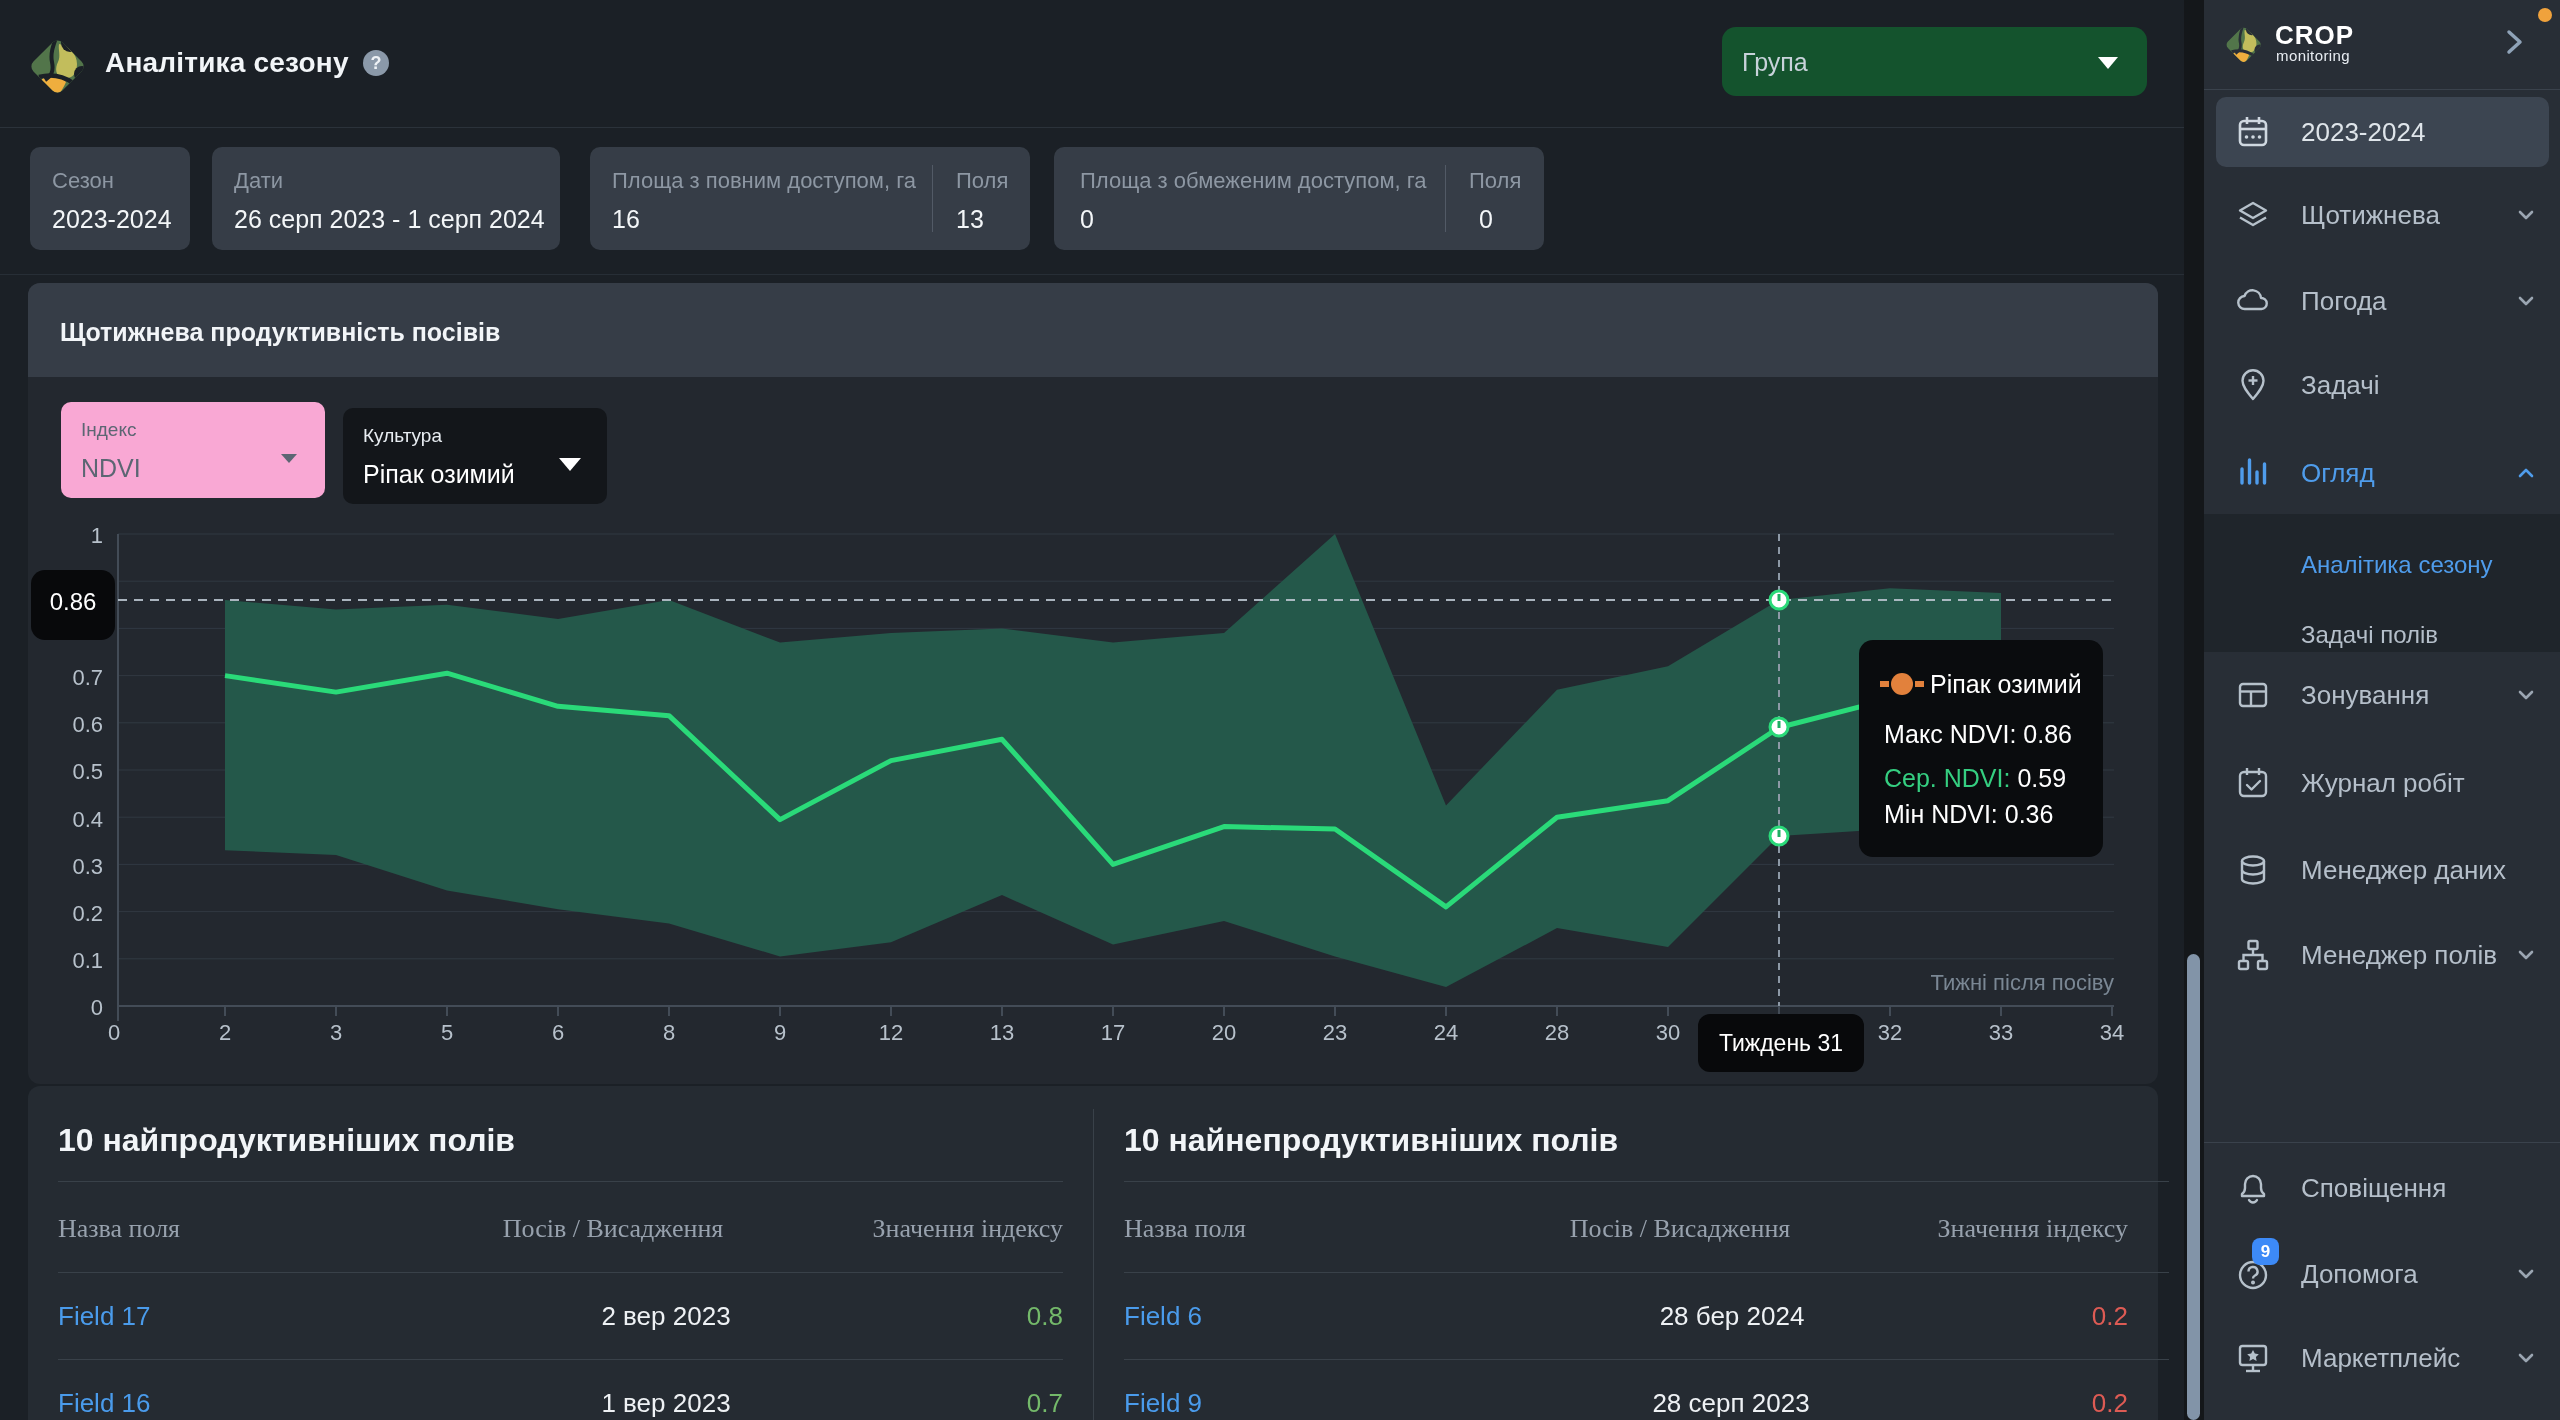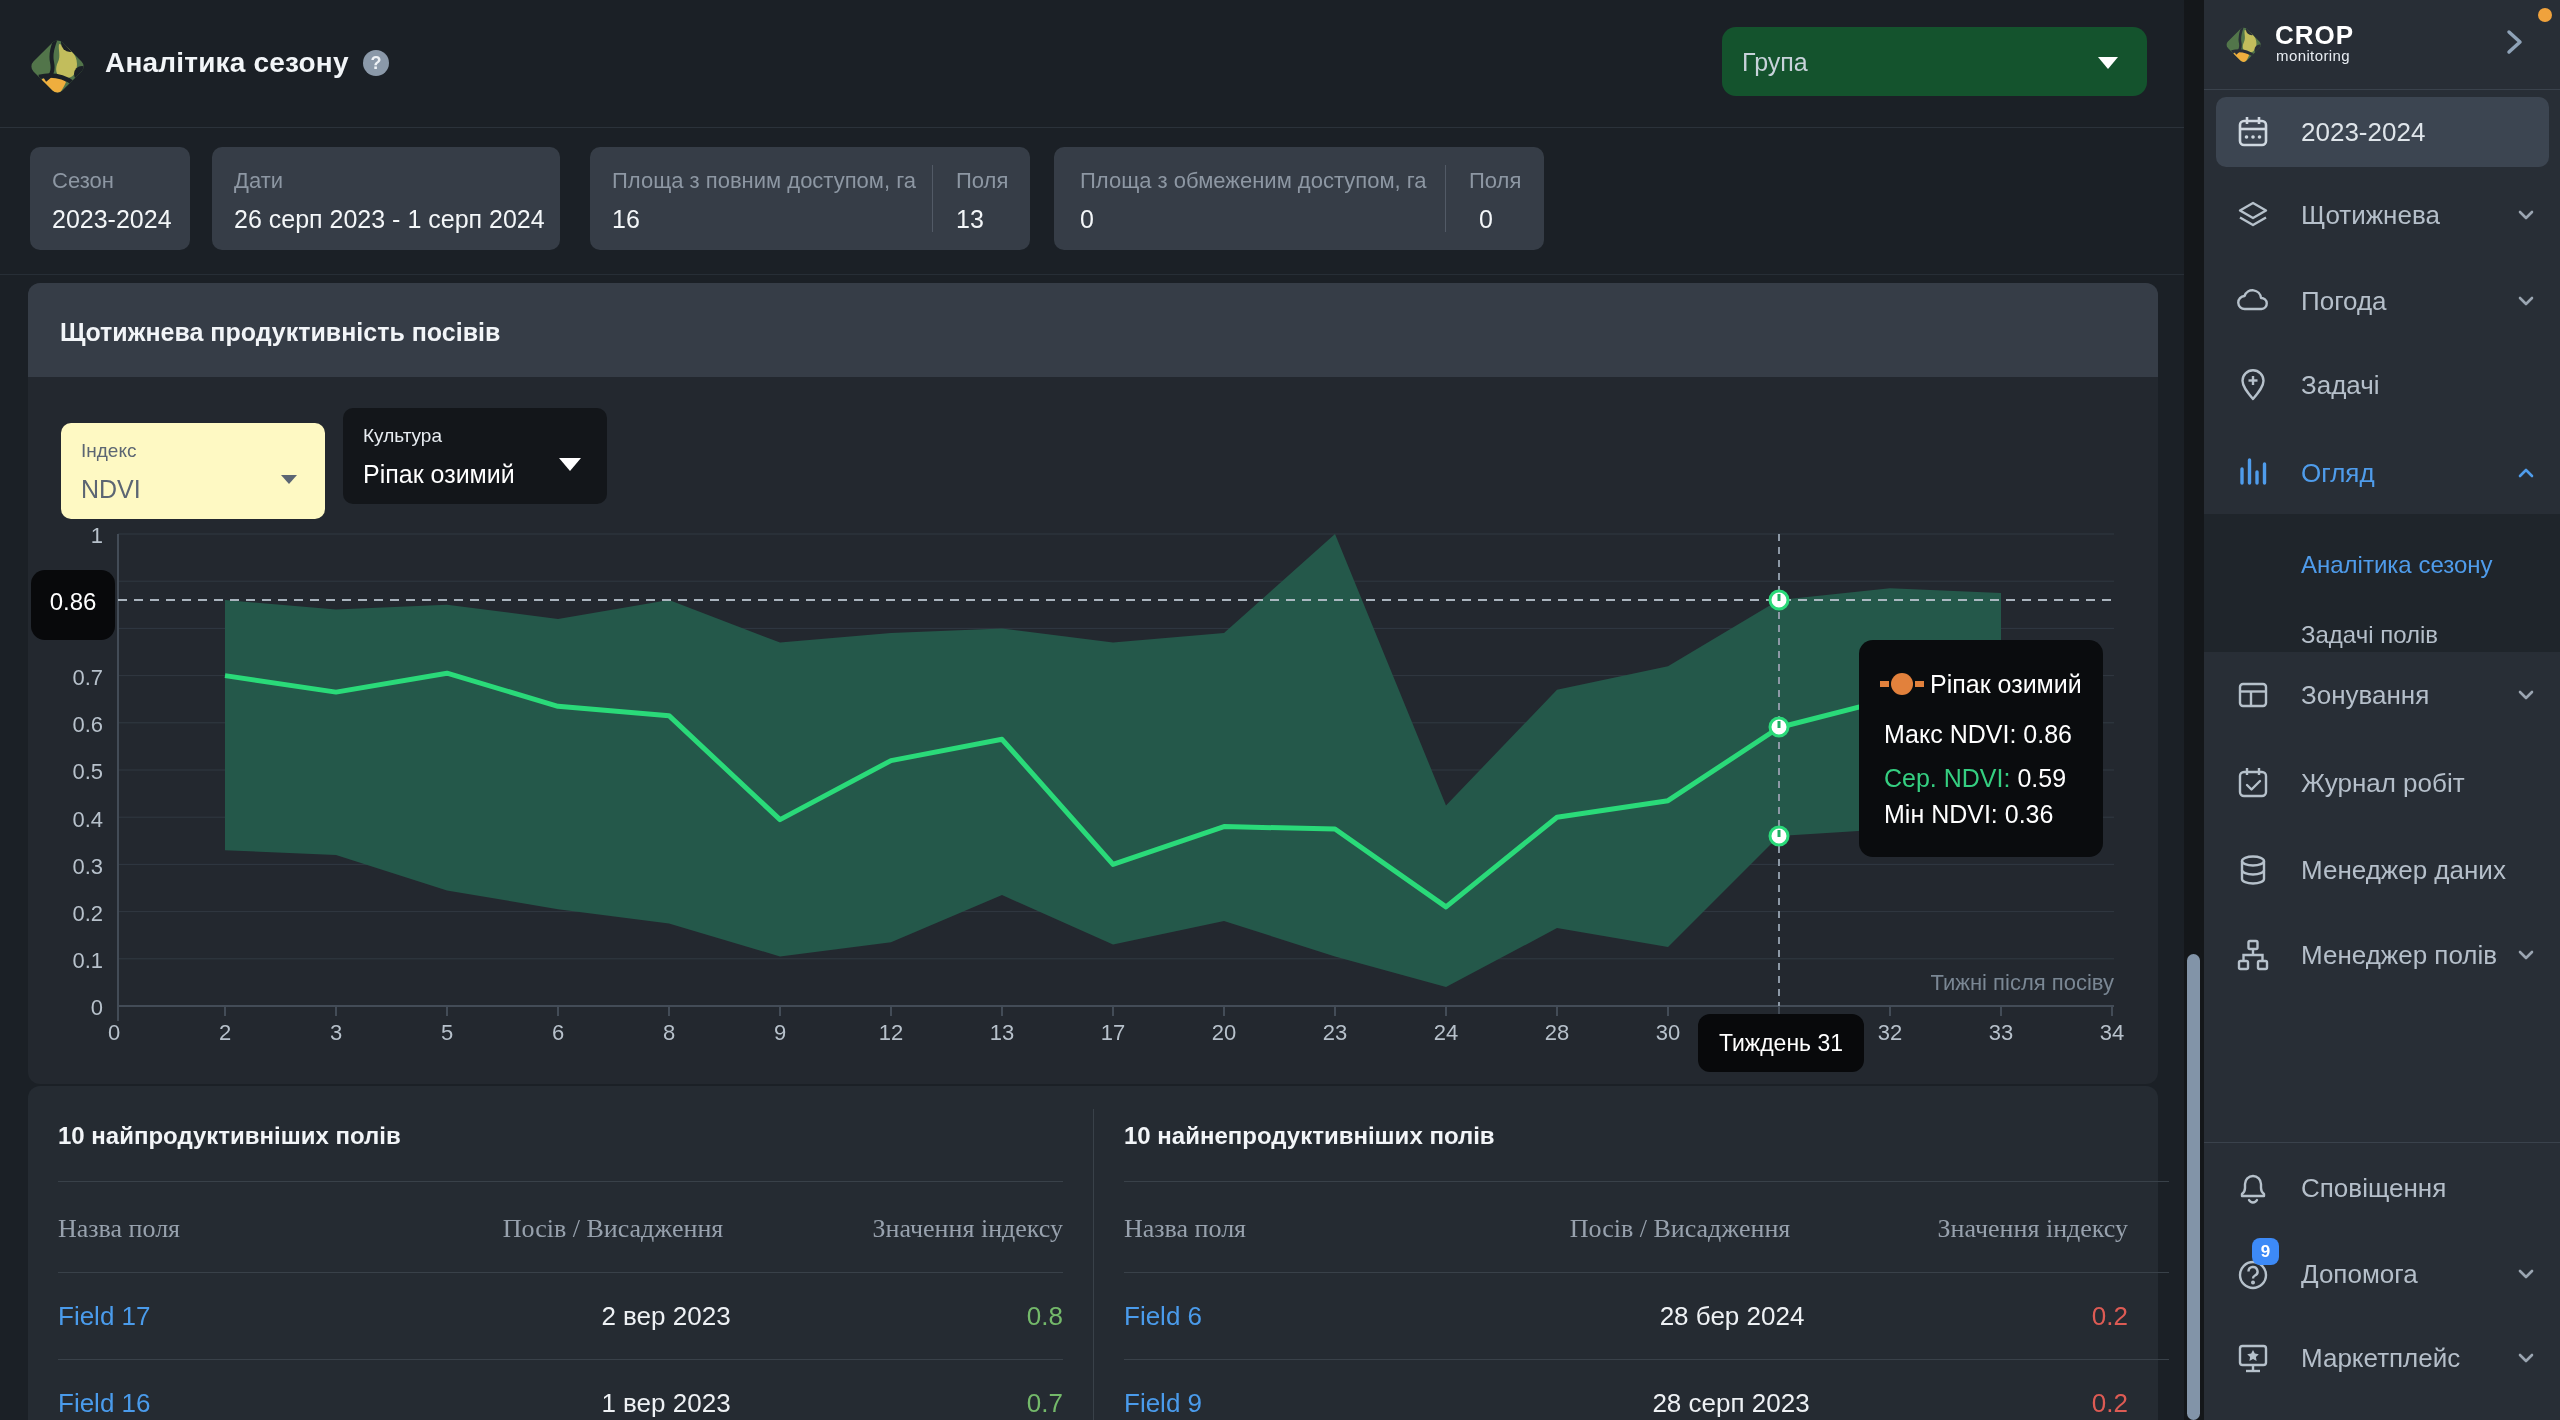--- a/index.html
+++ b/index.html
@@ -21,36 +21,36 @@
 .chip .val { position:absolute; left:22px; top:58px; font-size:25px; color:#f3f6f8; white-space:nowrap; }
 .chip .vdiv { position:absolute; top:18px; bottom:18px; width:1px; background:#525a66; }
 .chips-line { left:0; top:274px; width:2204px; height:1px; background:#272e36; }
 
 .card1 { left:28px; top:283px; width:2130px; height:801px; background:#23282f; border-radius:12px; }
 .card1-head { position:absolute; left:0; top:0; width:100%; height:94px; background:#363d47; border-radius:12px 12px 0 0; }
 .card1-head span { position:absolute; left:32px; top:35px; font-size:25px; font-weight:700; color:#f2f5f8; }
 .dd { position:absolute; border-radius:10px; width:264px; height:96px; }
 .dd .lab { position:absolute; left:20px; top:17px; font-size:19px; }
 .dd .val { position:absolute; left:20px; top:52px; font-size:25px; white-space:nowrap; }
-.dd1 { left:33px; top:140px; background:#fef9c3; }
+.dd1 { left:33px; top:119px; background:#f9a8d4; }
 .dd1 .lab { color:#5c6673; } .dd1 .val { color:#5c6673; }
 .dd1 .caret { position:absolute; right:28px; top:52px; border-top-color:#5c6673; border-left-width:8px; border-right-width:8px; border-top-width:9px; }
 .dd2 { left:315px; top:125px; background:#13161a; }
 .dd2 .lab { color:#e8edf2; } .dd2 .val { color:#fff; }
 .dd2 .caret { position:absolute; right:26px; top:50px; border-left-width:11px; border-right-width:11px; border-top-width:13px; }
 
 .pill { background:#08090b; border-radius:14px; color:#fff; text-align:center; }
 .p086 { left:31px; top:570px; width:84px; height:70px; font-size:24px; line-height:63px; }
 .pweek { left:1698px; top:1014px; width:166px; height:58px; font-size:23px; line-height:58px; border-radius:12px; }
 .ctt { left:1859px; top:640px; width:244px; height:217px; background:#0a0c0e; border-radius:14px; }
 .ctt div { position:absolute; left:25px; font-size:25px; color:#fff; white-space:nowrap; }
 .ctt .t1 { top:80px; } .ctt .t2 { top:124px; } .ctt .t3 { top:160px; }
 
 .card2 { left:28px; top:1086px; width:2130px; height:334px; background:#252b32; border-radius:12px 12px 0 0; }
-.tt { position:absolute; font-size:24px; font-weight:700; color:#f2f5f8; top:36px; }
+.tt { position:absolute; font-size:32px; font-weight:700; color:#f2f5f8; top:36px; }
 .thead { position:absolute; font-size:26px; color:#97a1ad;font-family:Liberation Serif, serif; }
 .tcell { position:absolute; font-size:26px; color:#eef1f4; }
 .tlink { color:#4a9beb; }
 .tgreen { color:#74b96a; } .tred { color:#dd5b54; }
 .hline { position:absolute; height:1px; background:#394149; }
 .vline2 { position:absolute; left:1065px; top:23px; width:1px; height:311px; background:#394149; }
 
 .strack { left:2184px; top:0; width:20px; height:1420px; background:#14171a; }
 .sthumb { left:2187px; top:954px; width:13px; height:466px; background:#8294a8; border-radius:7px; }
 

